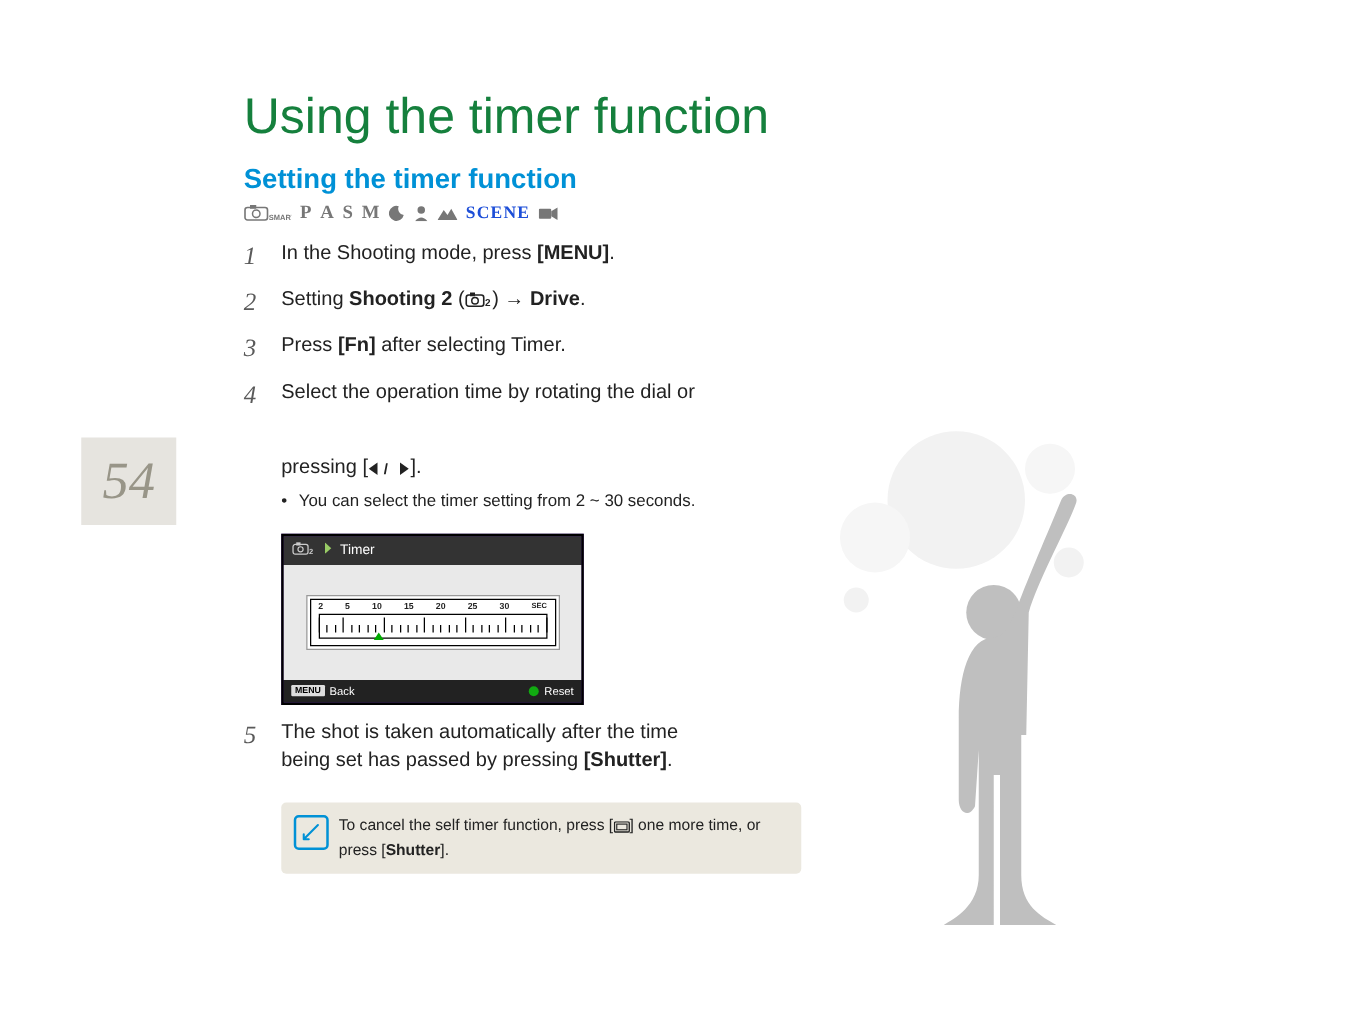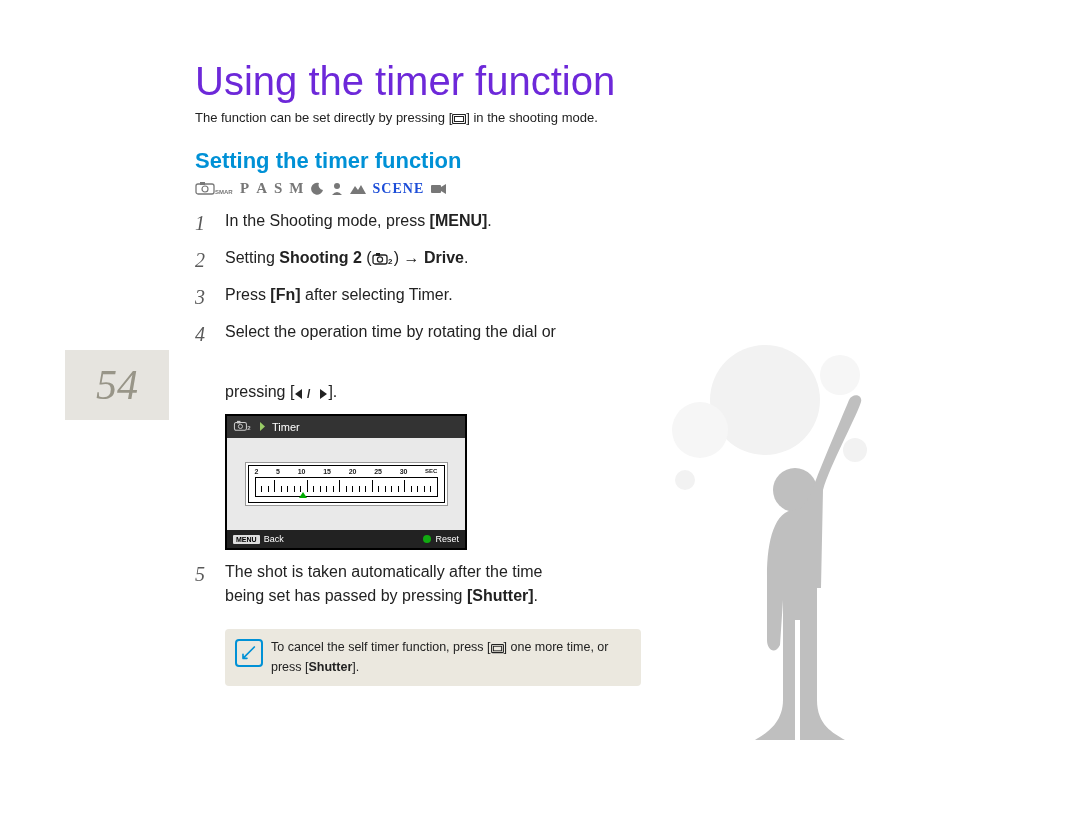--- a/index.html
+++ b/index.html
@@ -10,42 +10,42 @@
     background: #fff;
     font-family: Arial, Helvetica, sans-serif;
     color: #222;
     position: relative;
     overflow: hidden;
   }
   .page-number-tab {
     position: absolute;
     left: 65px;
     top: 350px;
-    width: 104px;
+    width: 76px;
     height: 70px;
     background: #e6e4df;
     color: #989588;
     font-style: italic;
     font-family: Georgia, "Times New Roman", serif;
     font-size: 42px;
     display: flex;
     align-items: center;
     justify-content: center;
   }
   .content {
     position: absolute;
     left: 195px;
     top: 55px;
     width: 700px;
   }
   .title {
-    color: #6d28d9;
+    color: #15803d;
     font-size: 40px;
     font-weight: 400;
-    margin: 4px 0 6px 0;
+    margin: 16px 0 6px 0;
     font-family: Arial, Helvetica, sans-serif;
     letter-spacing: 0;
   }
   .intro {
     font-size: 13px;
     margin: 0 0 20px 0;
   }
   .section-heading {
     color: #0091d6;
     font-size: 22px;
@@ -224,26 +224,20 @@
   }
 </style>
 </head>
 <body>
 
 <div class="page-number-tab">54</div>
 
 <div class="content">
   <h1 class="title">Using the timer function</h1>
 
-  <p class="intro">
-    <span>The function can be set directly by pressing [</span><span class="monitor-icon"><svg width="14" height="11" viewBox="0 0 14 11">
-          <rect x="0.5" y="0.5" width="13" height="9" rx="1" fill="none" stroke="#222" stroke-width="1.2"></rect>
-          <rect x="2.5" y="2.5" width="9" height="5" fill="none" stroke="#222" stroke-width="1"></rect>
-        </svg></span><span>] in the shooting mode.</span>
-  </p>
 
   <h2 class="section-heading">Setting the timer function</h2>
 
   <div class="mode-row">
     <span>
       <svg width="38" height="16" viewBox="0 0 38 16">
           <rect x="1" y="3" width="18" height="10" rx="2" fill="none" stroke="#777" stroke-width="1.3"></rect>
           <circle cx="10" cy="8" r="3" fill="none" stroke="#777" stroke-width="1.2"></circle>
           <rect x="5" y="1" width="5" height="3" fill="#777"></rect>
           <text x="20" y="13" font-size="6" fill="#777" font-family="Arial" font-weight="bold">SMART</text>
@@ -307,20 +301,21 @@
     </div>
 
     <div class="step">
       <div class="step-num">4</div>
       <div class="step-body">
         <span>Select the operation time by rotating the dial or pressing [</span><b class="leftright-icon"><svg width="34" height="12" viewBox="0 0 34 12">
               <path d="M8 1 L1 6 L8 11 Z" fill="#222"></path>
               <text x="13" y="10" font-size="12" fill="#222" font-weight="bold">/</text>
               <path d="M26 1 L33 6 L26 11 Z" fill="#222"></path>
             </svg></b><span>].</span>
+        <div class="sub-bullet">You can select the timer setting from 2 ~ 30 seconds.</div>
       </div>
     </div>
 
     <div class="camera-screen">
       <div class="camera-header">
         <span><svg width="20" height="12" viewBox="0 0 22 14">
               <rect x="1" y="3" width="14" height="9" rx="2" fill="none" stroke="#ccc" stroke-width="1.2"></rect>
               <circle cx="8" cy="7.5" r="2.4" fill="none" stroke="#ccc" stroke-width="1.1"></circle>
               <rect x="4" y="1" width="4" height="3" fill="#ccc"></rect>
               <text x="16" y="12" font-size="7" fill="#ccc" font-weight="bold">2</text>

